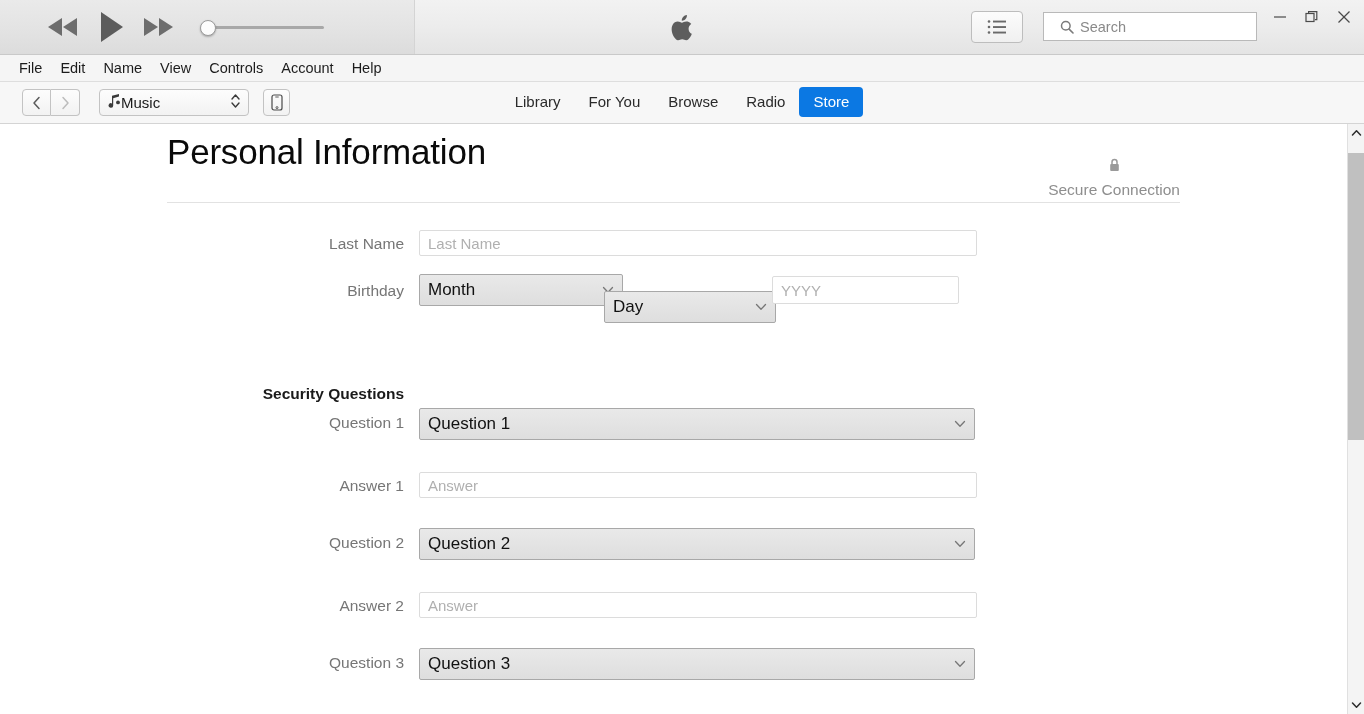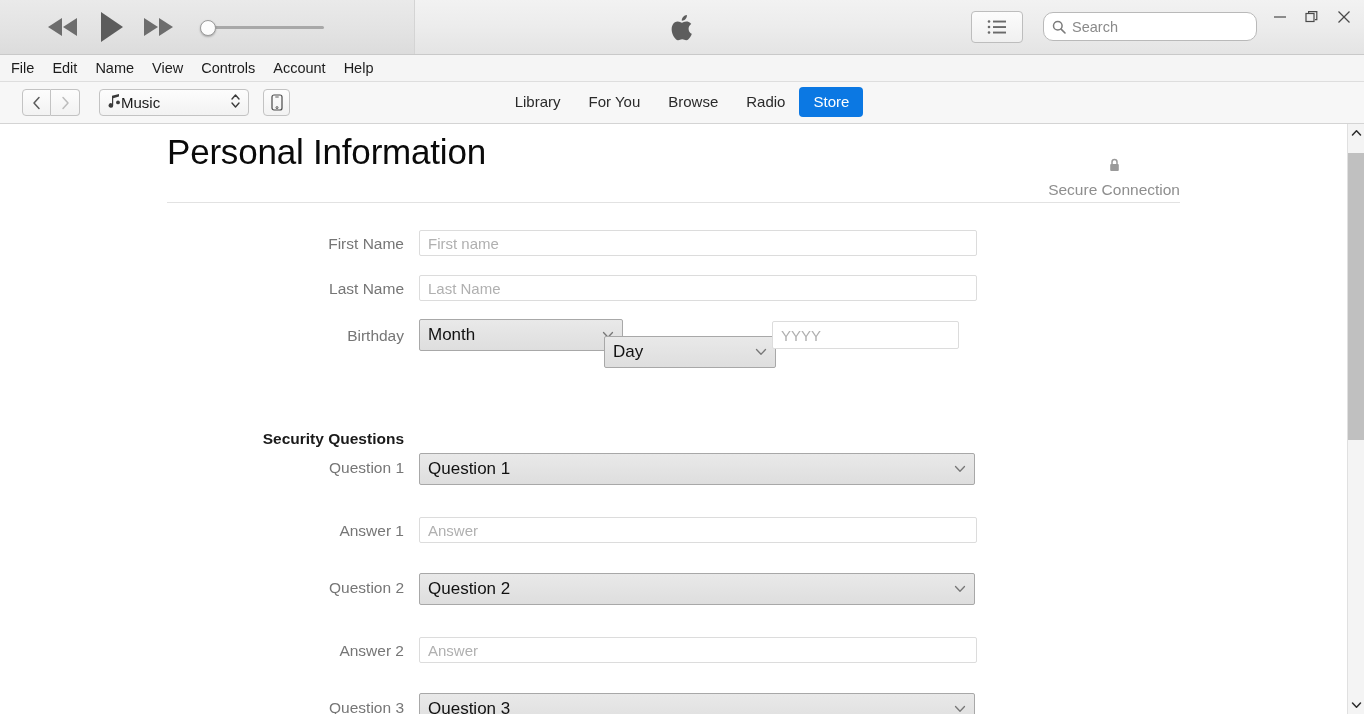--- a/index.html
+++ b/index.html
@@ -47,39 +47,39 @@
 
   .list-btn {
     position: absolute; left: 971px; top: 11px; width: 52px; height: 32px;
     background: linear-gradient(to bottom,#fcfcfc,#f0f0f0);
     border: 1px solid #bdbdbd; border-radius: 4px;
     display: flex; align-items: center; justify-content: center; cursor: pointer;
   }
 
   .search-box {
     position: absolute; left: 1043px; top: 12px; width: 214px; height: 29px;
-    background: #ffffff; border: 1px solid #b9b9b9; border-radius: 10px;
-    display: flex; align-items: center; padding: 0 8px; cursor: text;
+    background: #ffffff; border: 1px solid #b9b9b9; border-radius: 0;
+    display: flex; align-items: center; padding: 0 16px; cursor: text;
   }
   .search-box .sicon { flex: 0 0 auto; margin-right: 6px; display: flex; }
   .search-box input {
     border: none; outline: none; background: transparent;
     font-family: "Liberation Sans", sans-serif; font-size: 14.5px; color: #333;
     width: 100%;
   }
   .search-box input::placeholder { color: #8a8a8a; }
 
   .wincontrols { position: absolute; right: 4px; top: 2px; display: flex; align-items: center; height: 30px; }
   .wc { width: 32px; height: 30px; display: flex; align-items: center; justify-content: center; cursor: pointer; }
 
   
   .menubar {
     position: absolute; left: 0; top: 55px; width: 1364px; height: 27px;
     background: #f5f5f5; border-bottom: 1px solid #dedede;
-    display: flex; align-items: center; padding-left: 2px;
+    display: flex; align-items: center; padding-left: 10px;
   }
   .menu-item {
     font-size: 14.5px; color: #1c1c1c; padding: 3px 9px; cursor: pointer;
     line-height: 1; white-space: nowrap;
   }
 
   
   .navbar {
     position: absolute; left: 0; top: 82px; width: 1364px; height: 42px;
     background: #f7f7f7; border-bottom: 1px solid #d4d4d4;
@@ -334,26 +334,20 @@
           <rect x="1.2" y="6" width="8.6" height="7" rx="1" fill="#9a9a9a"></rect>
         </svg>
       </span>
       <span>Secure Connection</span>
     </div>
 
     <div class="divider"></div>
 
     <div class="form">
 
-      <div class="frow" style="height:45px;">
-        <div class="flabel" style="top:12px;">First Name</div>
-        <div class="finput" style="top:6px; width:558px;">
-          <input type="text" placeholder="First name" style="">
-        </div>
-      </div>
 
       <div class="frow" style="height:45px;">
         <div class="flabel" style="top:12px;">Last Name</div>
         <div class="finput" style="top:6px; width:558px;">
           <input type="text" placeholder="Last Name" style="">
         </div>
       </div>
 
       <div class="frow" style="height:52px;">
         <div class="flabel" style="top:14px;">Birthday</div>

